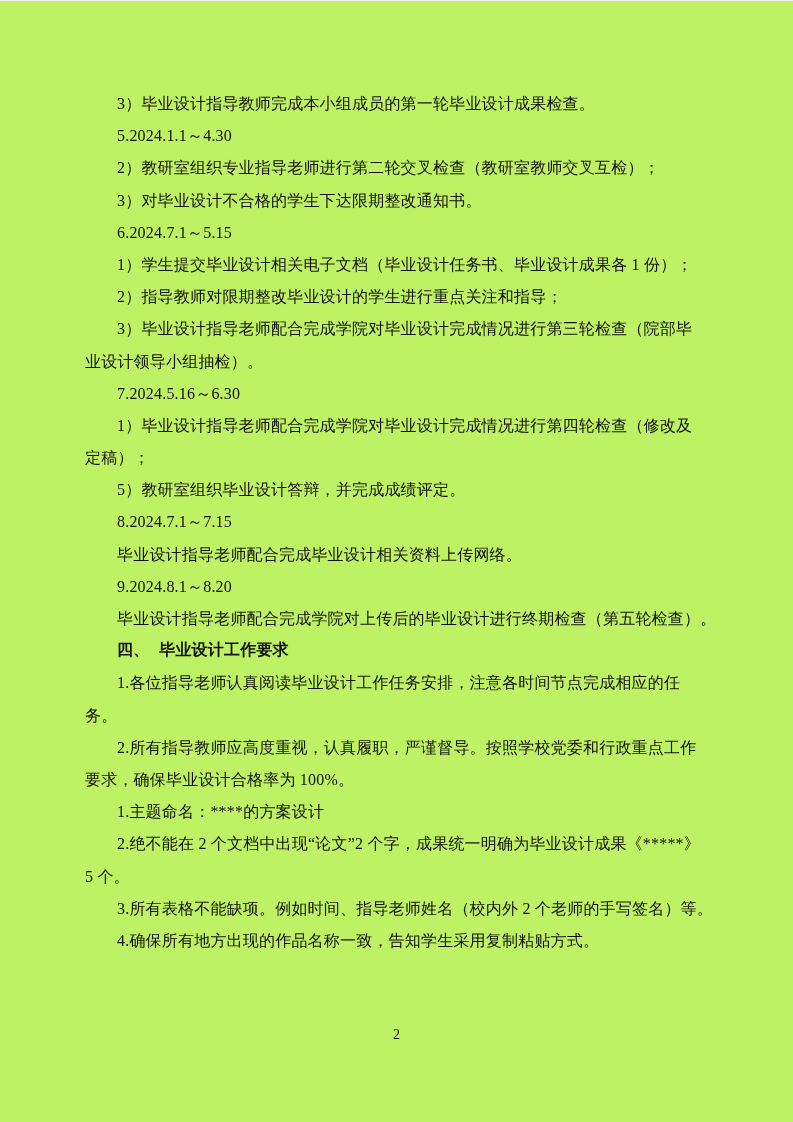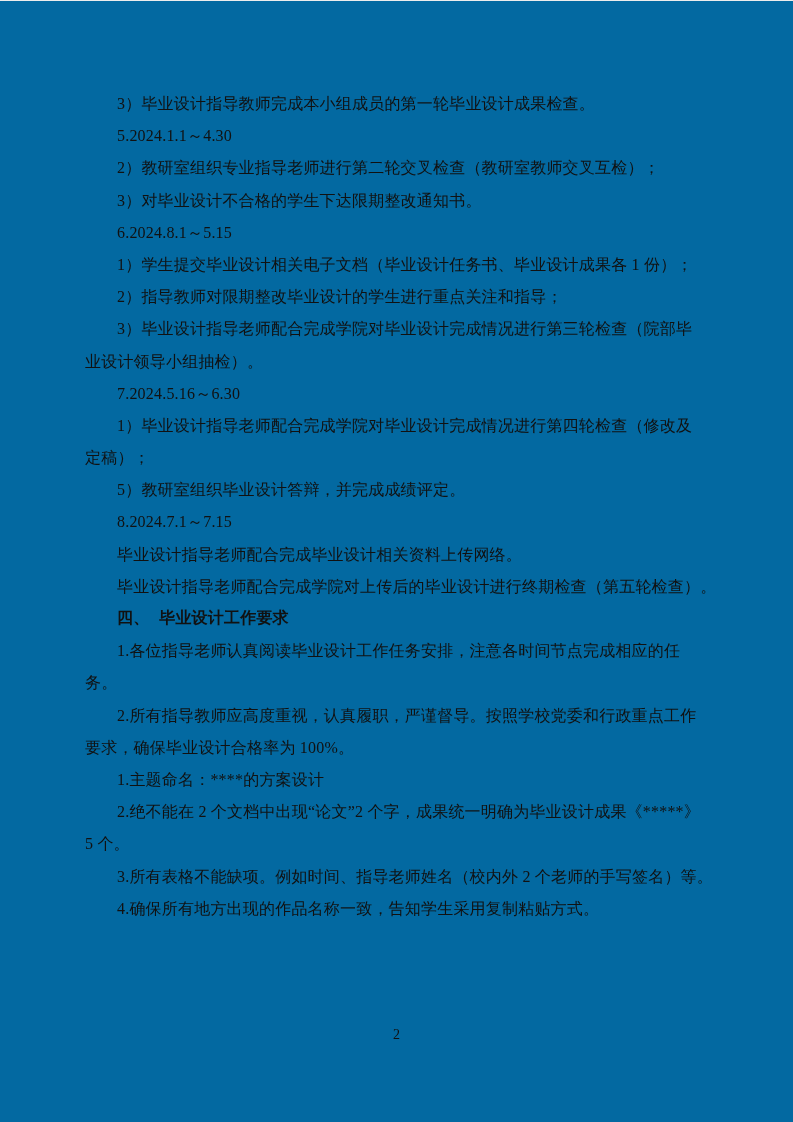--- a/index.html
+++ b/index.html
@@ -4,21 +4,21 @@
 <style>
   html, body {
     margin: 0;
     padding: 0;
     background: #ffffff;
   }
   .page {
     position: relative;
     width: 793px;
     height: 1122px;
-    background: #0369a1;
+    background: #bef264;
     overflow: hidden;
     font-family: "Liberation Serif", "DejaVu Serif", serif;
     color: #111111;
     border-top: 1px solid #ededed;
     box-sizing: border-box;
   }
   .content {
     position: absolute;
     left: 85px;
     top: 87px;
@@ -52,31 +52,32 @@
 </style>
 </head>
 <body>
 
 <div class="page">
   <div class="content">
       <div class="line indent">3）毕业设计指导教师完成本小组成员的第一轮毕业设计成果检查。</div>
       <div class="line indent">5.2024.1.1～4.30</div>
       <div class="line indent">2）教研室组织专业指导老师进行第二轮交叉检查（教研室教师交叉互检）；</div>
       <div class="line indent">3）对毕业设计不合格的学生下达限期整改通知书。</div>
-      <div class="line indent">6.2024.8.1～5.15</div>
+      <div class="line indent">6.2024.7.1～5.15</div>
       <div class="line indent">1）学生提交毕业设计相关电子文档（毕业设计任务书、毕业设计成果各 1 份）；</div>
       <div class="line indent">2）指导教师对限期整改毕业设计的学生进行重点关注和指导；</div>
       <div class="line indent">3）毕业设计指导老师配合完成学院对毕业设计完成情况进行第三轮检查（院部毕</div>
       <div class="line flush">业设计领导小组抽检）。</div>
       <div class="line indent">7.2024.5.16～6.30</div>
       <div class="line indent">1）毕业设计指导老师配合完成学院对毕业设计完成情况进行第四轮检查（修改及</div>
       <div class="line flush">定稿）；</div>
       <div class="line indent">5）教研室组织毕业设计答辩，并完成成绩评定。</div>
       <div class="line indent">8.2024.7.1～7.15</div>
       <div class="line indent">毕业设计指导老师配合完成毕业设计相关资料上传网络。</div>
+      <div class="line indent">9.2024.8.1～8.20</div>
       <div class="line indent">毕业设计指导老师配合完成学院对上传后的毕业设计进行终期检查（第五轮检查）。</div>
       <div class="line heading">四、 毕业设计工作要求</div>
       <div class="line indent">1.各位指导老师认真阅读毕业设计工作任务安排，注意各时间节点完成相应的任</div>
       <div class="line flush">务。</div>
       <div class="line indent">2.所有指导教师应高度重视，认真履职，严谨督导。按照学校党委和行政重点工作</div>
       <div class="line flush">要求，确保毕业设计合格率为 100%。</div>
       <div class="line indent">1.主题命名：****的方案设计</div>
       <div class="line indent">2.绝不能在 2 个文档中出现“论文”2 个字，成果统一明确为毕业设计成果《*****》</div>
       <div class="line flush">5 个。</div>
       <div class="line indent">3.所有表格不能缺项。例如时间、指导老师姓名（校内外 2 个老师的手写签名）等。</div>

